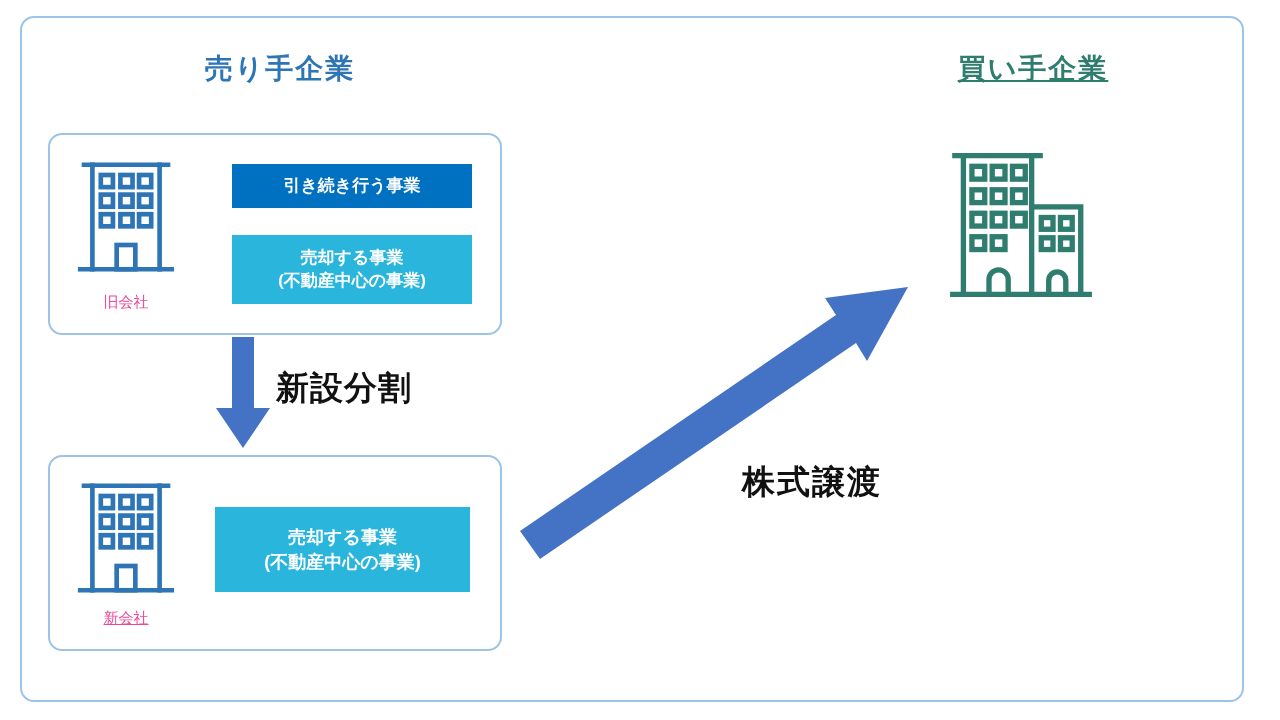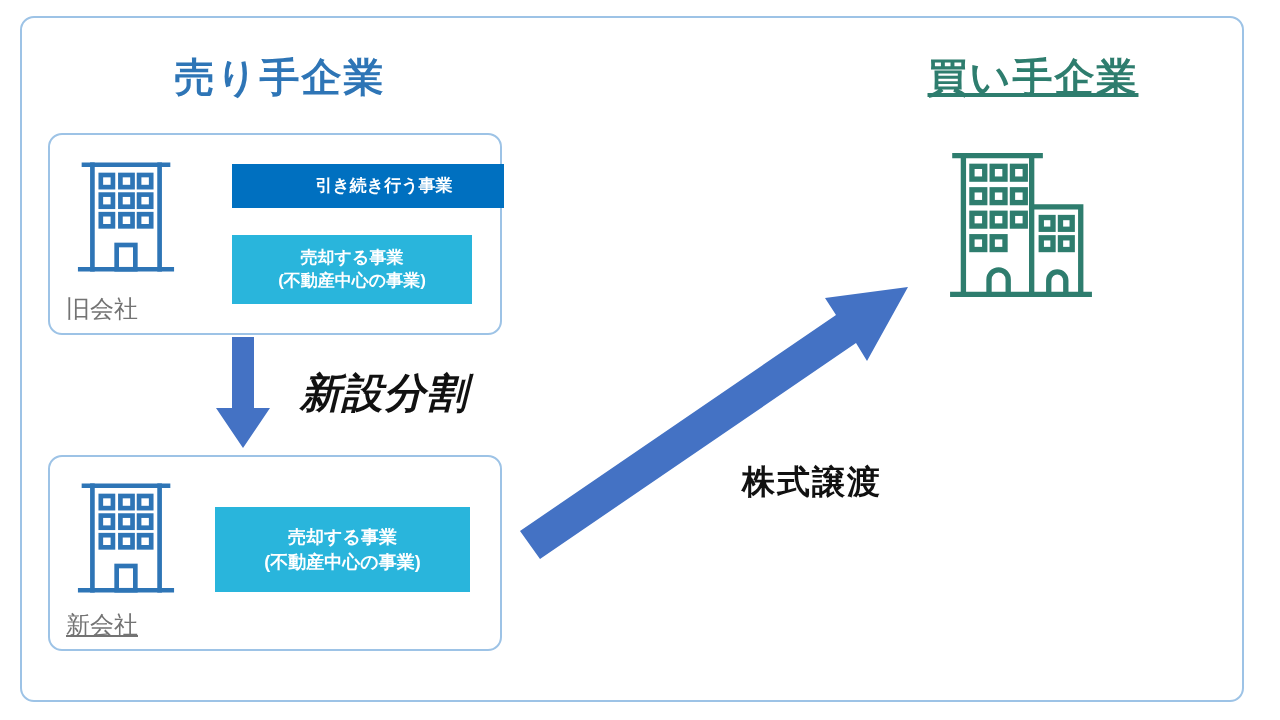--- a/index.html
+++ b/index.html
@@ -7,59 +7,59 @@
     width:1280px; height:720px; position:relative; overflow:hidden;
     background:#ffffff;
     font-family:"Liberation Sans","DejaVu Sans",sans-serif;
   }
   .frame {
     position:absolute; left:20px; top:16px; width:1220px; height:682px;
     border:2px solid var(--frame-border,#9DC3E6); border-radius:14px;
     background:#fff;
   }
   .title {
-    position:absolute; font-weight:bold; font-size:40px; letter-spacing:2px;
+    position:absolute; font-weight:bold; font-size:28px; letter-spacing:2px;
     text-align:center; white-space:nowrap;
   }
   .title-seller { left:130px; top:50px; width:300px; color:var(--seller-blue,#2E75B6); }
   .title-buyer  { left:883px; top:50px; width:300px; color:var(--buyer-teal,#2E7D6E);text-decoration:underline; }
 
   .company-box {
     position:absolute; border:2px solid var(--frame-border,#9DC3E6);
     border-radius:14px; background:#fff;
   }
   .box-old { left:48px; top:133px; width:450px; height:198px; }
   .box-new { left:48px; top:455px; width:450px; height:192px; }
 
   .building { position:absolute; }
   .building svg { display:block; width:100%; height:100%; }
   .building-old { left:20px; top:14px; width:112px; height:136px; color:var(--seller-blue,#2E75B6); }
   .building-new { left:20px; top:18px; width:112px; height:126px; color:var(--seller-blue,#2E75B6); }
   .building-buyer { left:945px; top:145px; width:152px; height:160px; color:var(--buyer-teal,#2E7D6E); }
 
   .company-label {
-    position:absolute; color:#737373; font-size:24px; text-align:left; width:120px;
+    position:absolute; color:#ec4899; font-size:15px; text-align:center; width:120px;
   }
   .label-old { left:16px; top:158px; }
   .label-new { left:16px; top:152px;text-decoration:underline; }
 
   .biz-tag {
     position:absolute; color:#fff; font-weight:bold;
     display:flex; align-items:center; justify-content:center;
     text-align:center; line-height:1.35; font-size:17px;
     white-space:pre-line;
   }
-  .tag-continue { left:182px; top:29px; width:240px; height:44px; background:var(--continue-business-bg,#0070C0);padding-left:32px; }
+  .tag-continue { left:182px; top:29px; width:240px; height:44px; background:var(--continue-business-bg,#0070C0); }
   .tag-sell-old { left:182px; top:100px; width:240px; height:69px; background:var(--sell-business-bg,#29B5DC); }
   .tag-sell-new { left:165px; top:50px; width:255px; height:85px; background:var(--sell-business-bg,#29B5DC); font-size:18px; }
 
   .flow-label {
     position:absolute; font-weight:bold; color:var(--label-text,#111111); white-space:nowrap;
   }
-  .label-split { left:300px; top:366px; font-size:41px; letter-spacing:1px;font-style:italic; }
+  .label-split { left:276px; top:366px; font-size:33px; letter-spacing:1px; }
   .label-transfer { left:742px; top:460px; font-size:33px; letter-spacing:2px;text-align:right; }
 
   .arrow-layer { position:absolute; left:0; top:0; width:1280px; height:720px; pointer-events:none; }
   .arrow-layer polygon { fill:var(--arrow-blue,#4472C4); }
 </style>
 </head>
 <body>
 
 <div class="frame"></div>
 

